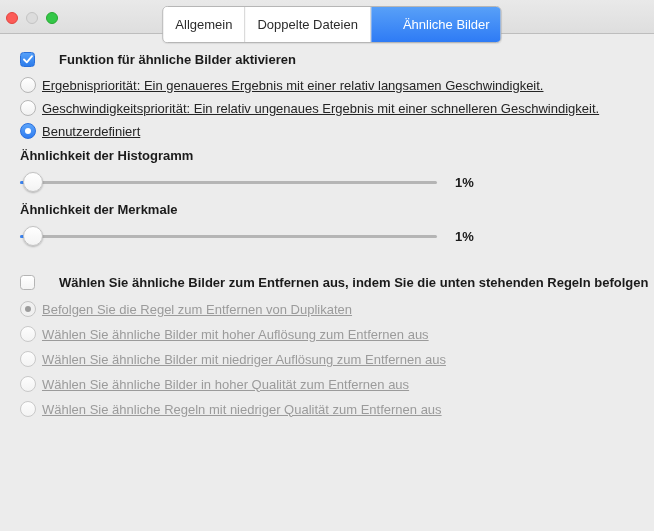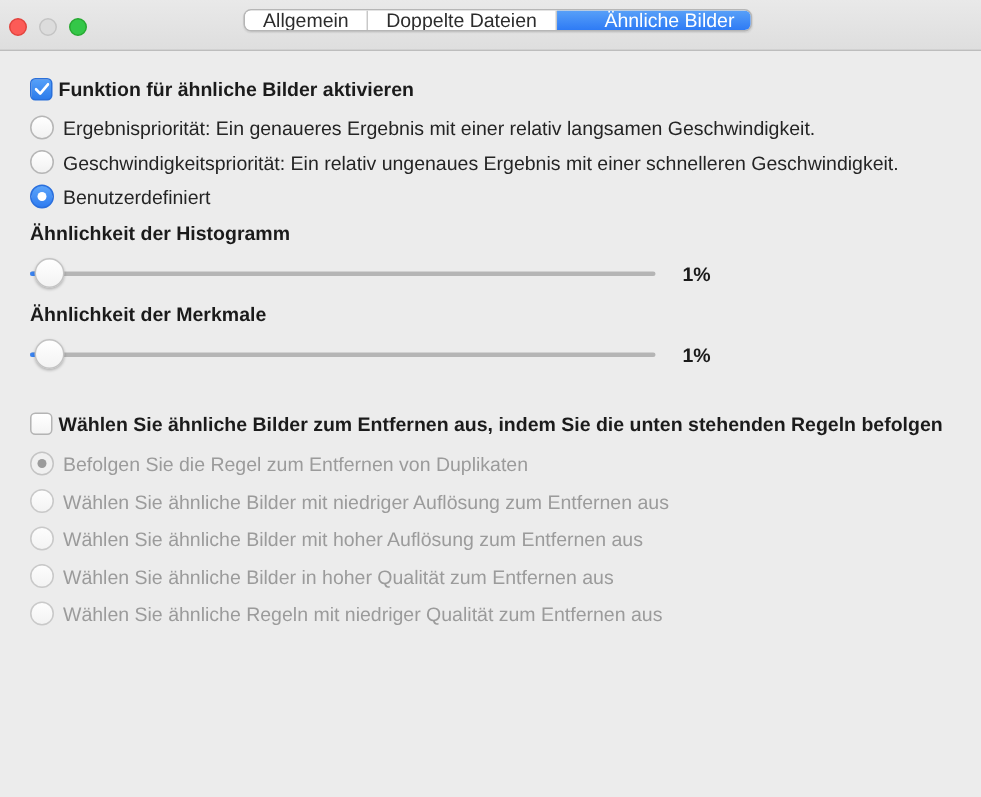--- a/index.html
+++ b/index.html
@@ -11,38 +11,38 @@
   
   .titlebar{height:34px;background:linear-gradient(#e9e9e9,#dedede);
             border-bottom:1px solid #bdbdbd;position:relative;box-sizing:border-box;}
   .traffic-lights{position:absolute;left:6px;top:12px;display:flex;gap:8px;}
   .tl{width:12px;height:12px;border-radius:50%;box-sizing:border-box;display:block;}
   .tl.red{background:#fc5b57;border:1px solid #e2443e;}
   .tl.gray{background:#dcdcdc;border:1px solid #c4c4c4;}
   .tl.green{background:#34c748;border:1px solid #27a932;}
 
   .tabs{position:absolute;left:calc(50% + 5px);top:6px;transform:translateX(-50%);
-        display:flex;height:15px;border:1px solid #b6b6b6;border-radius:5px;
+        display:flex;height:37px;border:1px solid #b6b6b6;border-radius:5px;
         overflow:hidden;background:#fff;box-shadow:0 1px 1px rgba(0,0,0,.08);box-sizing:border-box;}
   .tab{display:flex;align-items:center;justify-content:center;padding:0 12px;
        background:#fff;color:#2c2c2c;font-size:13px;border:none;border-right:1px solid #c8c8c8;
        font-family:inherit;white-space:nowrap;cursor:default;}
   .tab:last-child{border-right:none;}
   .tab.selected{background:linear-gradient(#58a0f8,#2e7bf5);color:#fff;border-right:none;
                 margin-right:-1px;padding-left:32px;}
 
   
   .content{padding:17px 20px 0 20px;}
 
   .row{display:flex;align-items:center;}
   .bold{font-weight:bold;color:#1b1b1b;white-space:nowrap;}
-  .plain{color:#242424;white-space:nowrap;}
+  .plain{color:#242424;white-space:nowrap;text-decoration:underline;}
 
   
-  .checkbox-row{gap:4px;height:16px;}
+  .checkbox-row{gap:24px;height:16px;}
   .checkbox{width:15px;height:15px;border-radius:3.5px;box-sizing:border-box;flex:0 0 auto;
             display:flex;align-items:center;justify-content:center;}
   .checkbox.checked{background:linear-gradient(#55a0f9,#2d7ceb);border:1px solid #2a70da;}
   .checkbox.unchecked{background:linear-gradient(#ffffff,#f4f4f4);border:1px solid #b4b4b4;}
 
   
   .radio-group{margin-top:10px;}
   .radio-row{display:flex;align-items:center;gap:6px;height:16px;margin-bottom:7px;}
   .radio{width:16px;height:16px;border-radius:50%;box-sizing:border-box;flex:0 0 auto;
          background:linear-gradient(#ffffff,#f1f1f1);border:1px solid #b6b6b6;
@@ -144,25 +144,25 @@
 
     <div class="radio-group disabled-group" style="margin-top:11px;">
       <div class="radio-row">
         <span class="radio selected">
             <span class="dot"></span>
           </span>
         <span class="plain">Befolgen Sie die Regel zum Entfernen von Duplikaten</span>
       </div>
       <div class="radio-row">
         <span class="radio"></span>
-        <span class="plain">Wählen Sie ähnliche Bilder mit niedriger Auflösung zum Entfernen aus</span>
+        <span class="plain">Wählen Sie ähnliche Bilder mit hoher Auflösung zum Entfernen aus</span>
       </div>
       <div class="radio-row">
         <span class="radio"></span>
-        <span class="plain">Wählen Sie ähnliche Bilder mit hoher Auflösung zum Entfernen aus</span>
+        <span class="plain">Wählen Sie ähnliche Bilder mit niedriger Auflösung zum Entfernen aus</span>
       </div>
       <div class="radio-row">
         <span class="radio"></span>
         <span class="plain">Wählen Sie ähnliche Bilder in hoher Qualität zum Entfernen aus</span>
       </div>
       <div class="radio-row">
         <span class="radio"></span>
         <span class="plain">Wählen Sie ähnliche Regeln mit niedriger Qualität zum Entfernen aus</span>
       </div>
     </div>

